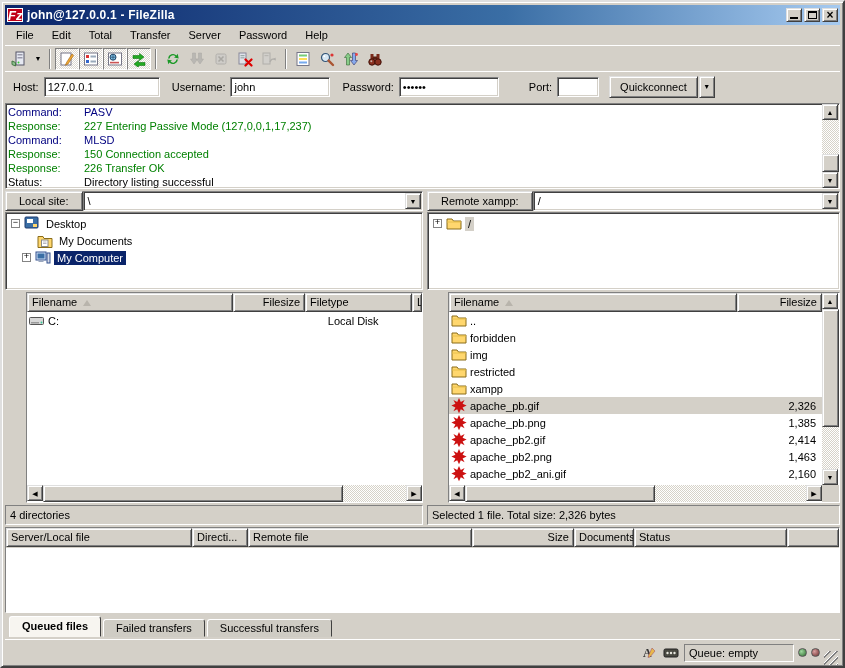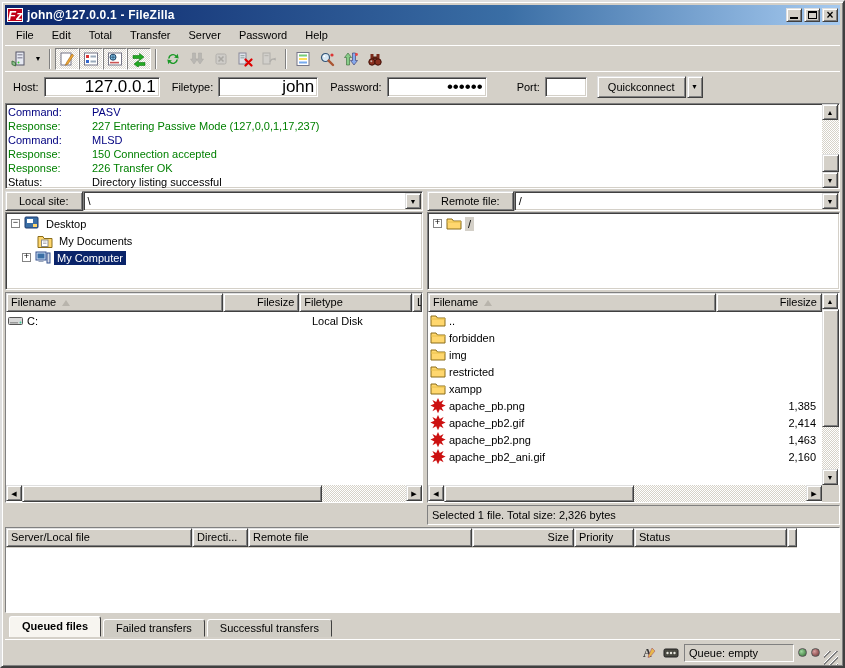--- a/index.html
+++ b/index.html
@@ -47,31 +47,31 @@
   .tool.pressed { border:1px solid; border-color:#808080 #fff #fff #808080;
                   background-image: conic-gradient(#fff 25%, #dcd8d0 25% 50%, #fff 50% 75%, #dcd8d0 75%);
                   background-size:2px 2px; }
   .tsep { width:2px; height:20px; border-left:1px solid #808080; border-right:1px solid #fff; margin:0 4px; }
   .tool svg { display:block; }
 
   
   .quickbar { height:30px; display:flex; align-items:center; padding-left:8px; flex:0 0 auto;
               border-top:1px solid #fff; }
   .qlabel { margin-right:5px; }
-  .qinput { height:20px; font-family:"Liberation Sans",sans-serif; font-size:17px; padding:0 3px; outline:none;text-align:right; }
+  .qinput { height:20px; font-family:"Liberation Sans",sans-serif; font-size:11px; padding:0 3px; outline:none; }
   .qbtn { height:22px; padding:0 10px; font-family:"Liberation Sans",sans-serif; font-size:11px; cursor:default;
           display:flex; align-items:center; }
   .qarrow { width:16px; height:22px; display:flex; align-items:center; justify-content:center;
             font-size:7px; margin-left:1px; }
 
   
   .logbox { height:86px; margin-top:2px; display:flex; flex:0 0 auto; }
   .loglines { flex:1; padding:1px 2px; overflow:hidden; line-height:14px; }
   .logline { white-space:nowrap; display:flex; }
-  .loglabel { width:84px; flex:0 0 auto; }
+  .loglabel { width:76px; flex:0 0 auto; }
   .log-command { color:#000080; }
   .log-response { color:#008000; }
   .log-status { color:#000; }
 
   
   .vscroll { width:17px; flex:0 0 auto; display:flex; flex-direction:column; }
   .hscroll { height:17px; flex:0 0 auto; display:flex; }
   .sbtn { width:16px; height:16px; flex:0 0 auto; display:flex; align-items:center; justify-content:center;
           font-size:7px; line-height:7px; color:#000; }
   .sthumb { flex:0 0 auto; }
@@ -92,37 +92,37 @@
 
   .treebox { height:78px; margin-top:1px; background:#fff; overflow:hidden; flex:0 0 auto; padding-top:2px; }
   .trow { height:17px; display:flex; align-items:center; white-space:nowrap; }
   .expander { width:9px; height:9px; border:1px solid #848484; background:#fff; font-size:9px; line-height:7px;
               text-align:center; flex:0 0 auto; font-family:"Liberation Mono",monospace; }
   .tico { margin:0 3px 0 4px; flex:0 0 auto; display:flex; }
   .tlabel { padding:1px 3px; }
   .sel-active { background:#0a246a; color:#fff; }
   .sel-inactive { background:#d4d0c8; }
 
-  .listwrap { height:211px; margin-top:2px; display:flex; flex:0 0 auto; background:#fff; }
+  .listwrap { height:211px; margin-top:2px; display:flex; flex:0 0 auto; background:#fff;margin-left:21px; }
   .listmain { flex:1; display:flex; flex-direction:column; overflow:hidden; }
   .listhead { height:19px; display:flex; flex:0 0 auto; background:#d4d0c8; }
   .hcell { height:19px; line-height:17px; padding:0 4px; overflow:hidden; white-space:nowrap; display:flex; align-items:center; }
   .hcell.right { justify-content:flex-end; }
   .sortasc { width:0; height:0; border-left:4px solid transparent; border-right:4px solid transparent;
              border-bottom:6px solid #b8b4ac; margin-left:6px; }
   .listbody { flex:1; background:#fff; overflow:hidden; }
   .lrow { height:17px; display:flex; align-items:center; white-space:nowrap; }
   .lrow .fico { width:16px; margin:0 3px 0 2px; flex:0 0 auto; display:flex; }
   .cell { overflow:hidden; white-space:nowrap; }
   .corner { width:17px; height:17px; background:#d4d0c8; flex:0 0 auto; }
 
   .statusrow { height:20px; margin-top:2px; line-height:18px; padding:0 4px; background:#d4d0c8; flex:0 0 auto; }
 
   
-  .queuebox { height:86px; margin-top:2px; display:flex; flex-direction:row; background:#fff; flex:0 0 auto; }
+  .queuebox { height:86px; margin-top:2px; display:flex; flex-direction:column; background:#fff; flex:0 0 auto; }
   .queuehead { height:20px; display:flex; background:#d4d0c8; flex:0 0 auto; }
   .queuebody { flex:1; background:#fff; }
 
   
   .tabsrow { height:24px; display:flex; align-items:flex-end; padding-left:4px; gap:2px; flex:0 0 auto; }
   .tab { height:18px; line-height:16px; padding:0 12px; background:#cfccc4;
          border:1px solid; border-color:#fff #404040 #cfccc4 #fff; border-radius:3px 3px 0 0; cursor:default; }
   .tab.active { height:21px; line-height:19px; background:#f7f5f0; font-weight:bold;
                 border-color:#fff #404040 #f7f5f0 #fff; }
 
@@ -278,21 +278,21 @@
           <circle cx="5" cy="11" r="3.2" fill="#8a3020" stroke="#401008"></circle>
           <circle cx="11" cy="11" r="3.2" fill="#8a3020" stroke="#401008"></circle>
           <circle cx="4.3" cy="10.3" r="1" fill="#c8b0a8"></circle>
         </svg>
     </span>
   </div>
 
   <div class="quickbar">
     <span class="qlabel">Host:</span>
     <input class="qinput sunken2" style="width: 116px;" readonly="" value="127.0.0.1">
-    <span class="qlabel" style="margin-left:12px">Filetype:</span>
+    <span class="qlabel" style="margin-left:12px">Username:</span>
     <input class="qinput sunken2" style="width: 100px;" readonly="" value="john">
     <span class="qlabel" style="margin-left:12px">Password:</span>
     <input class="qinput sunken2" style="width: 100px;" readonly="" value="••••••">
     <span class="qlabel" style="margin-left:30px">Port:</span>
     <input class="qinput sunken2" style="width: 42px;" readonly="" value="">
     <button class="qbtn raised2" style="margin-left:10px">
         <span>Quickconnect</span>
       </button>
     <span class="qarrow raised2">
         <span>▼</span>
@@ -414,27 +414,28 @@
             </div>
           </div>
           <div class="hscroll">
             <span class="sbtn raised2">◀</span>
             <span class="sthumb raised2" style="width:300px"></span>
             <span class="strack dither"></span>
             <span class="sbtn raised2">▶</span>
           </div>
         </div>
       </div>
+      <div class="statusrow sunken1">4 directories</div>
     </div>
 
     <div class="vsplit"></div>
 
     <div class="pane right">
       <div class="siterow">
-        <span class="sitelabel raised2">Remote file:</span>
+        <span class="sitelabel raised2">Remote xampp:</span>
         <span class="sitecombo sunken2">
           <span class="sitevalue">/</span>
           <span class="comboarrow raised2">▼</span>
         </span>
       </div>
       <div class="treebox sunken2">
         <div class="trow">
           <span style="width:5px"></span>
             <span class="expander">+</span>
           <span class="tico">
@@ -501,20 +502,29 @@
             <div class="lrow">
               <span class="fico">
                   <svg width="16" height="13">
                     <path d="M1 2 h5 l1.5 2 H15 v8 H1z" fill="#ffd76e" stroke="#8a6d1a"></path>
                     <path d="M1 5 h14" stroke="#e8c04a"></path>
                   </svg>
                 </span>
               <span class="cell" style="flex:1">xampp</span>
               <span class="cell" style="width:96px;text-align:right;padding-right:6px"></span>
             </div>
+            <div class="lrow sel-inactive">
+              <span class="fico">
+                  <svg width="16" height="16">
+                    <path fill="#cc1111" d="M8 0 l1.8 4 3.8-2 -2 3.8 4 1.8 -4 1.8 2 3.8 -3.8-2 -1.8 4 -1.8-4 -3.8 2 2-3.8 -4-1.8 4-1.8 -2-3.8 3.8 2z"></path>
+                  </svg>
+                </span>
+              <span class="cell" style="flex:1">apache_pb.gif</span>
+              <span class="cell" style="width:96px;text-align:right;padding-right:6px">2,326</span>
+            </div>
             <div class="lrow">
               <span class="fico">
                   <svg width="16" height="16">
                     <path fill="#cc1111" d="M8 0 l1.8 4 3.8-2 -2 3.8 4 1.8 -4 1.8 2 3.8 -3.8-2 -1.8 4 -1.8-4 -3.8 2 2-3.8 -4-1.8 4-1.8 -2-3.8 3.8 2z"></path>
                   </svg>
                 </span>
               <span class="cell" style="flex:1">apache_pb.png</span>
               <span class="cell" style="width:96px;text-align:right;padding-right:6px">1,385</span>
             </div>
             <div class="lrow">
@@ -572,21 +582,21 @@
       <span class="hcell raised2" style="width:56px">
           <span>Directi...</span>
         </span>
       <span class="hcell raised2" style="width:224px">
           <span>Remote file</span>
         </span>
       <span class="hcell raised2 right" style="width:102px">
           <span>Size</span>
         </span>
       <span class="hcell raised2" style="width:60px">
-          <span>Priority</span>
+          <span>Documents</span>
         </span>
       <span class="hcell raised2" style="width:153px">
           <span>Status</span>
         </span>
       <span class="hcell raised2" style="flex:1"></span>
     </div>
     <div class="queuebody"></div>
   </div>
 
   <div class="tabsrow">

